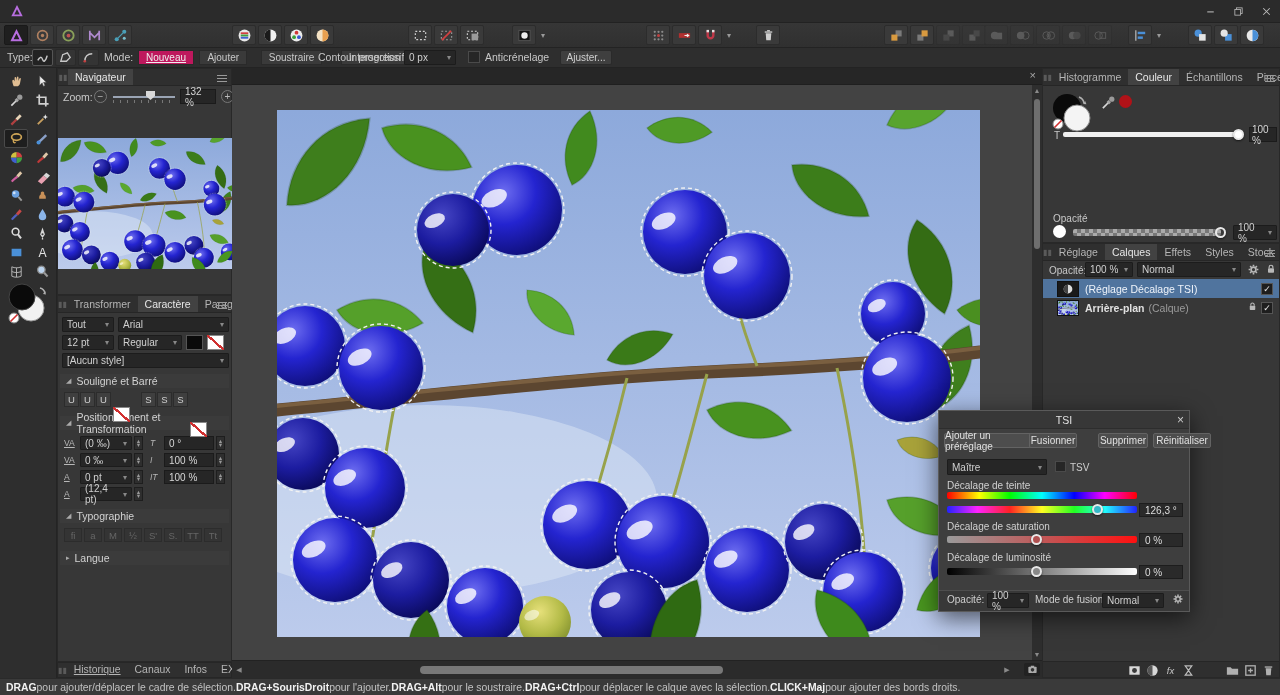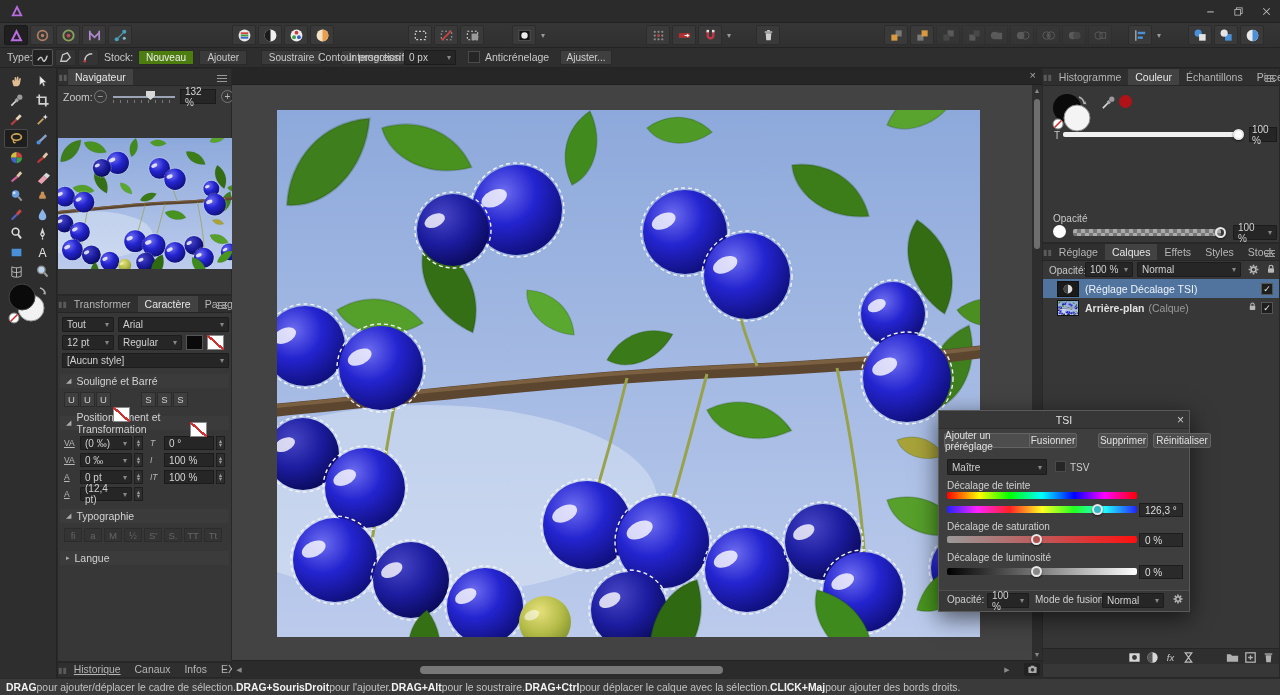--- a/index.html
+++ b/index.html
@@ -14,21 +14,21 @@
   
   #toolbar{left:0;top:23px;width:1280px;height:25px;background:linear-gradient(#363636,#303030);border-bottom:1px solid #232323;}
   .tb-btn{position:absolute;top:2px;width:24px;height:20px;border-radius:2px;display:flex;align-items:center;justify-content:center;background:#3a3a3a;border:1px solid #2c2c2c;}
   .tb-btn.active{background:#1f1f1f;border-color:#191919;}
   .tb-btn.disabled{opacity:.38;}
   .tb-dd{position:absolute;top:2px;width:10px;height:20px;color:#999;font-size:8px;display:flex;align-items:center;justify-content:center;}
   
   #ctxbar{left:0;top:48px;width:1280px;height:20px;background:#2e2e2e;border-bottom:1px solid #232323;font-size:10.5px;}
   .ctx-label{position:absolute;top:3px;color:#c8c8c8;}
   .mode-btn{position:absolute;top:2px;height:15px;background:#3a3a3a;border:1px solid #2a2a2a;color:#c8c8c8;font-size:10px;padding:0 7px;line-height:13px;}
-  .mode-btn.on{background:#4d7c0f;color:#eee;}
+  .mode-btn.on{background:#be185d;color:#eee;text-decoration:underline;}
   .type-btn{position:absolute;top:1px;width:21px;height:17px;background:#343434;border:1px solid #2a2a2a;border-radius:2px;display:flex;align-items:center;justify-content:center;}
   .type-btn.on{background:#222;border-color:#555;}
   .ddl{background:#262626;border:1px solid #1c1c1c;color:#d0d0d0;font-size:10px;display:flex;align-items:center;padding:0 4px;justify-content:space-between;border-radius:1px;}
   .ddl .car{color:#888;font-size:8px;margin-left:4px;}
   .chk{width:12px;height:12px;background:#262626;border:1px solid #4a4a4a;display:inline-block;}
   .pushbtn{background:#3f3f3f;border:1px solid #2a2a2a;color:#cfcfcf;font-size:10px;display:flex;align-items:center;justify-content:center;border-radius:2px;}
   
   #toolcol{left:0;top:68px;width:57px;height:610px;background:#2e2e2e;border-right:1px solid #242424;}
   .tool{position:absolute;width:24px;height:19px;display:flex;align-items:center;justify-content:center;border-radius:2px;}
   .tool.sel{background:#1e1e1e;border:1px solid #4a4a4a;}
@@ -444,21 +444,21 @@
         </span><span class="type-btn" style="left: 55px;">
           <svg viewBox="0 0 16 16" width="15" height="15">
             <path d="M3 12 5 5l5-2 3 5-4 4Z" fill="none" stroke="#c8c8c8" stroke-width="1.4"></path>
           </svg>
         </span><span class="type-btn" style="left: 78px;">
           <svg viewBox="0 0 16 16" width="15" height="15">
             <path d="M4 12c0-5 3-8 8-8" fill="none" stroke="#c8c8c8" stroke-width="1.6"></path>
             <circle cx="4" cy="12" r="1.4" fill="#c04040"></circle>
           </svg>
         </span></span>
-    <span class="ctx-label" style="left:104px">Stock:</span>
+    <span class="ctx-label" style="left:104px">Mode:</span>
     <span id="mode-btns"><span class="mode-btn on" style="left: 138px;">Nouveau</span><span class="mode-btn" style="left: 199.4px;">Ajouter</span><span class="mode-btn" style="left: 260.8px;">Soustraire</span><span class="mode-btn" style="left: 340.8px;">Intersection</span></span>
     <span class="ctx-label" style="left:318px">Contour progressif:</span>
     <div class="ddl abs" style="left:404px;top:2px;width:52px;height:15px">
       <span>0 px</span>
         <span class="car">▾</span>
     </div>
     <span class="chk abs" style="left:468px;top:3px"></span>
     <span class="ctx-label" style="left:485px">Anticrénelage</span>
     <div class="pushbtn abs" style="left:560px;top:2px;width:52px;height:15px">Ajuster...</div>
   </div>
@@ -899,21 +899,21 @@
     <span style="margin-left:6px;font-size:10.5px;color:#e0e0e0;font-weight:bold;">Arrière-plan</span>
     <span style="margin-left:4px;font-size:10.5px;color:#9a9a9a">(Calque)</span>
     <span style="flex:1"></span>
     <span style="margin-right:3px"><svg viewBox="0 0 16 16" width="11" height="11">
               <rect x="4" y="7" width="8" height="6" rx="1" fill="#b8b8b8"></rect>
               <path d="M5.5 7V5.5a2.5 2.5 0 0 1 5 0V7" fill="none" stroke="#b8b8b8" stroke-width="1.6"></path>
             </svg></span>
     <span style="width:12px;height:12px;background:#1e1e1e;border:1px solid #555;color:#e8e8e8;font-size:9px;line-height:11px;text-align:center;margin-right:6px">✓</span>
         </div>
       </div>
-    <div class="abs" style="left:0;bottom:13px;width:236px;height:16px;background:#2f2f2f;border-top:1px solid #262626" id="layers-bottom">
+    <div class="abs" style="left:0;bottom:0;width:236px;height:16px;background:#2f2f2f;border-top:1px solid #262626" id="layers-bottom">
         <span class="abs" style="left:84px;top:1px"><svg viewBox="0 0 16 16" width="15" height="15">
             <rect x="2.5" y="3.5" width="11" height="9" fill="#d8d8d8"></rect>
             <circle cx="8" cy="8" r="2.6" fill="#3a3a3a"></circle>
           </svg></span>
         <span class="abs" style="left:102px;top:1px"><svg viewBox="0 0 16 16" width="15" height="15">
             <circle cx="8" cy="8" r="5.5" fill="#d8d8d8"></circle>
             <path d="M8 2.5a5.5 5.5 0 0 0 0 11Z" fill="#555"></path>
           </svg></span>
         <span class="abs" style="left:120px;top:1px"><svg viewBox="0 0 16 16" width="15" height="15">
             <text x="8" y="11.5" font-size="10" font-style="italic" text-anchor="middle" fill="#c8c8c8">fx</text>

